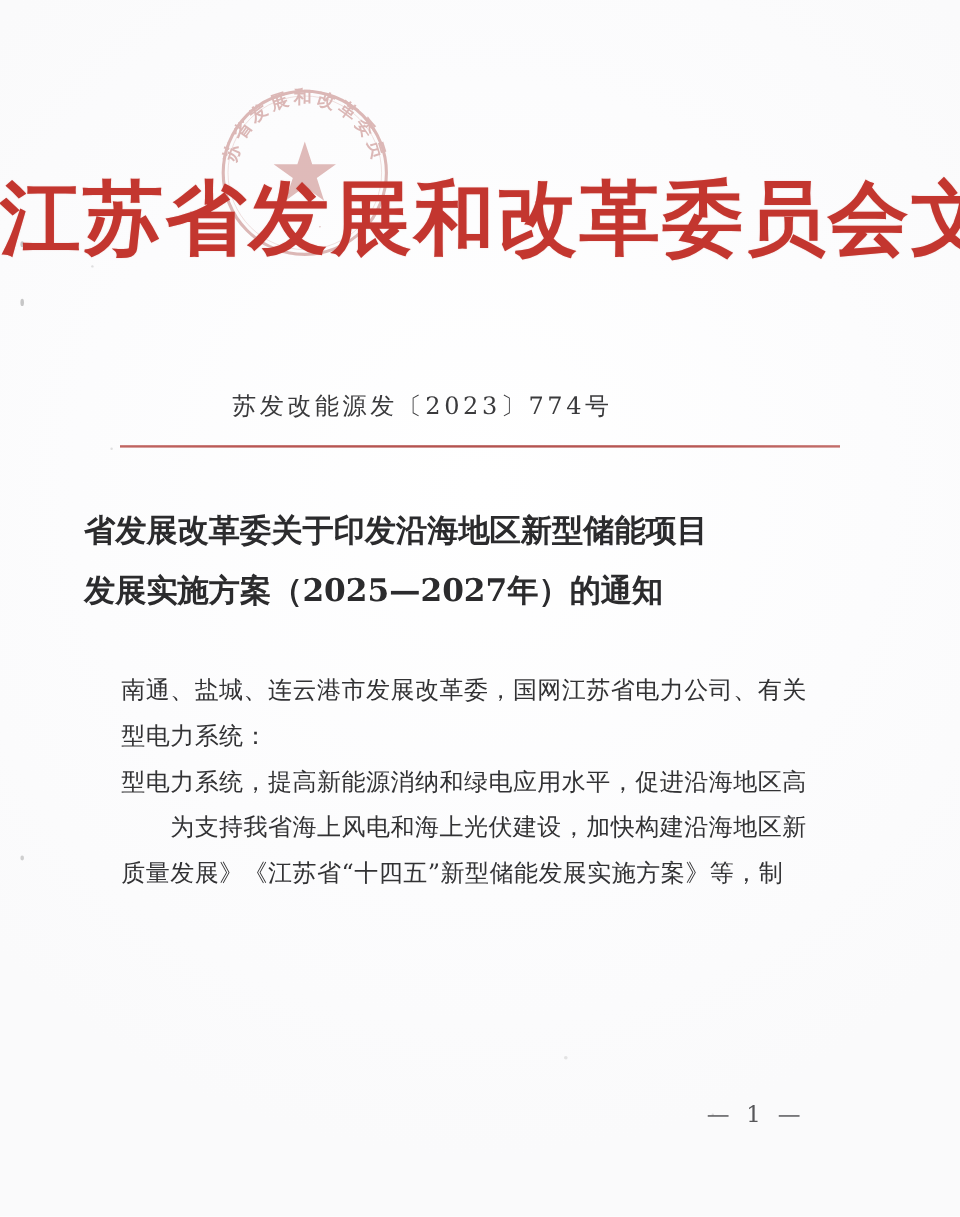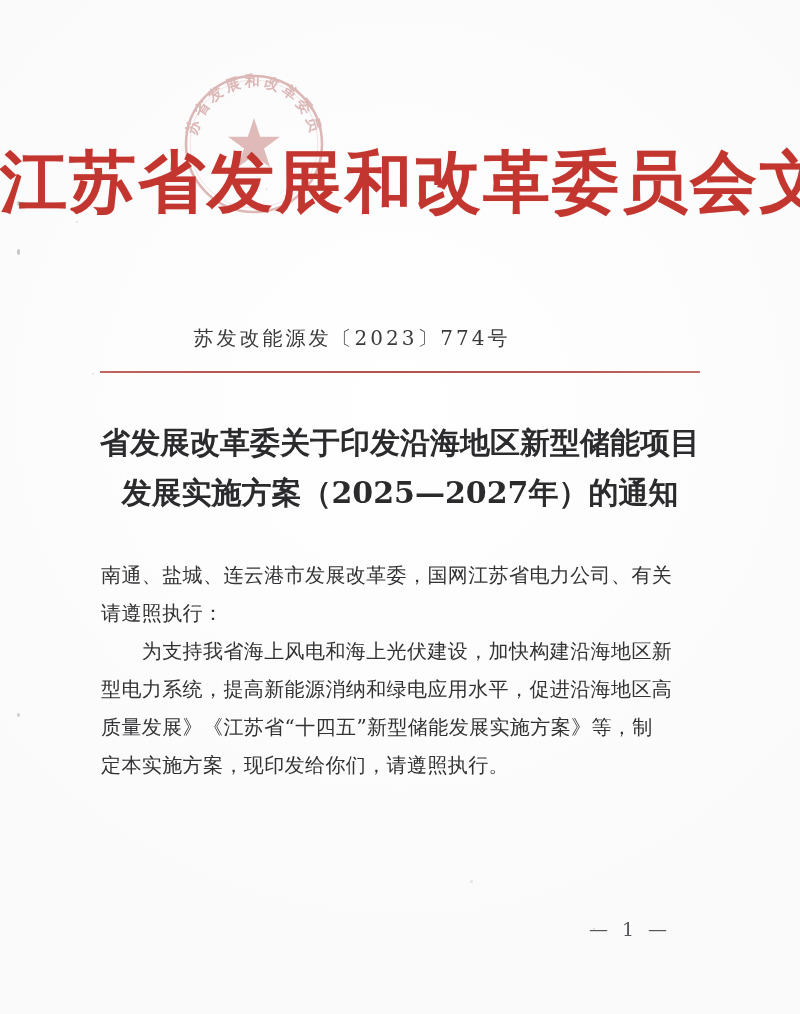--- a/index.html
+++ b/index.html
@@ -98,24 +98,23 @@
         #b8514d 0%, #b0403c 18%, #a93b37 50%, #b0433f 82%, #bb5b57 100%);
     opacity: .88;
   }
 
   
   .title {
     position: absolute;
     left: 70px;
     top: 418px;
     width: 660px;
-    text-align: center;
     font-family: "DejaVu Serif", "Liberation Serif", serif;
     font-weight: bold;
-    font-size: 30px;
+    font-size: 26px;
     line-height: 50px;
     color: #2b2b2d;
     letter-spacing: 0px;
   }
   .title-line { white-space: nowrap; }
 
   
   .body-block {
     position: absolute;
     left: 101px;
@@ -188,24 +187,23 @@
 
   <div class="red-rule"></div>
 
   <div class="title">
     <div class="title-line">省发展改革委关于印发沿海地区新型储能项目</div>
     <div class="title-line">发展实施方案（2025—2027年）的通知</div>
   </div>
 
   <div class="body-block">
     <div class="body-line">南通、盐城、连云港市发展改革委，国网江苏省电力公司、有关</div>
-    <div class="body-line">请遵照执行：</div>
+    <div class="body-line">型电力系统：</div>
+    <div class="body-line">型电力系统，提高新能源消纳和绿电应用水平，促进沿海地区高</div>
     <div class="body-line indent">　　为支持我省海上风电和海上光伏建设，加快构建沿海地区新</div>
-    <div class="body-line">型电力系统，提高新能源消纳和绿电应用水平，促进沿海地区高</div>
     <div class="body-line">质量发展》《江苏省“十四五”新型储能发展实施方案》等，制</div>
-    <div class="body-line">定本实施方案，现印发给你们，请遵照执行。</div>
   </div>
 
   <div class="page-number">
     <span class="pn-inner">— 1 —</span>
   </div>
 
 </div>
 
 </body></html>

